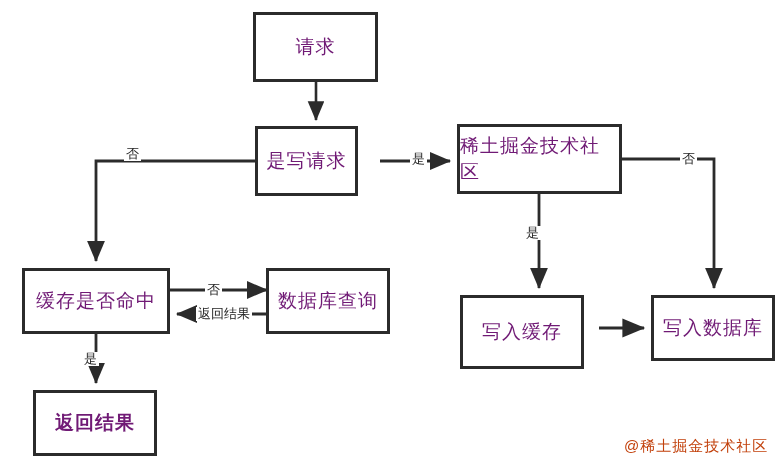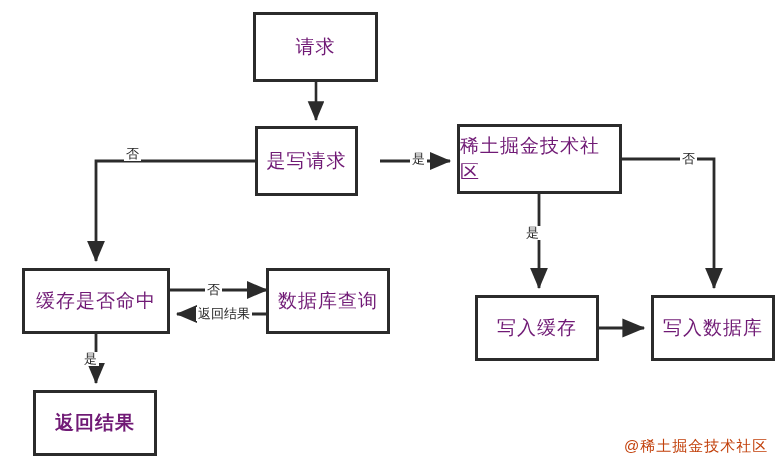--- a/index.html
+++ b/index.html
@@ -101,21 +101,21 @@
   </div>
 
   <div class="node" style="left:22px; top:268px; width:148px; height:66px;justify-content:center;">
     <span>缓存是否命中</span>
   </div>
 
   <div class="node" style="left:266px; top:268px; width:124px; height:66px;">
     <span>数据库查询</span>
   </div>
 
-  <div class="node" style="left:475px; top:295px; width:124px; height:66px;">
+  <div class="node" style="left:460px; top:295px; width:124px; height:74px;">
     <span>写入缓存</span>
   </div>
 
   <div class="node" style="left:651px; top:295px; width:124px; height:66px;">
     <span>写入数据库</span>
   </div>
 
   <div class="node" style="left:33px; top:390px; width:124px; height:66px;font-weight:bold;">
     <span>返回结果</span>
   </div>

